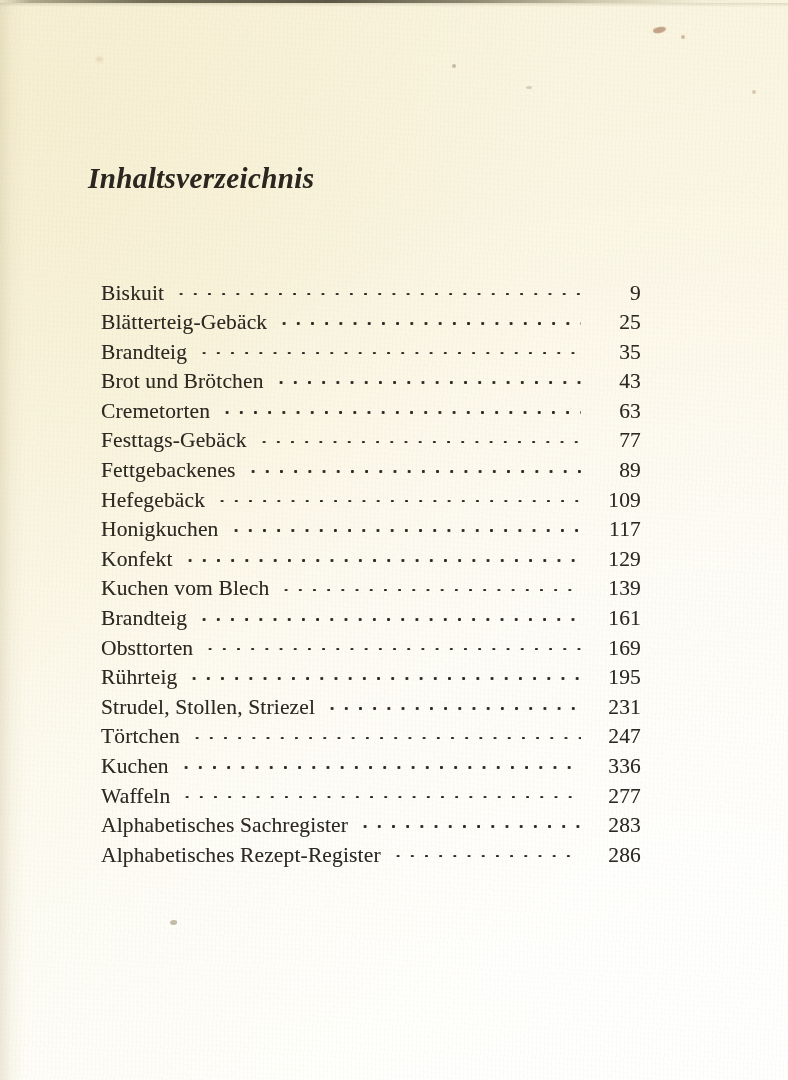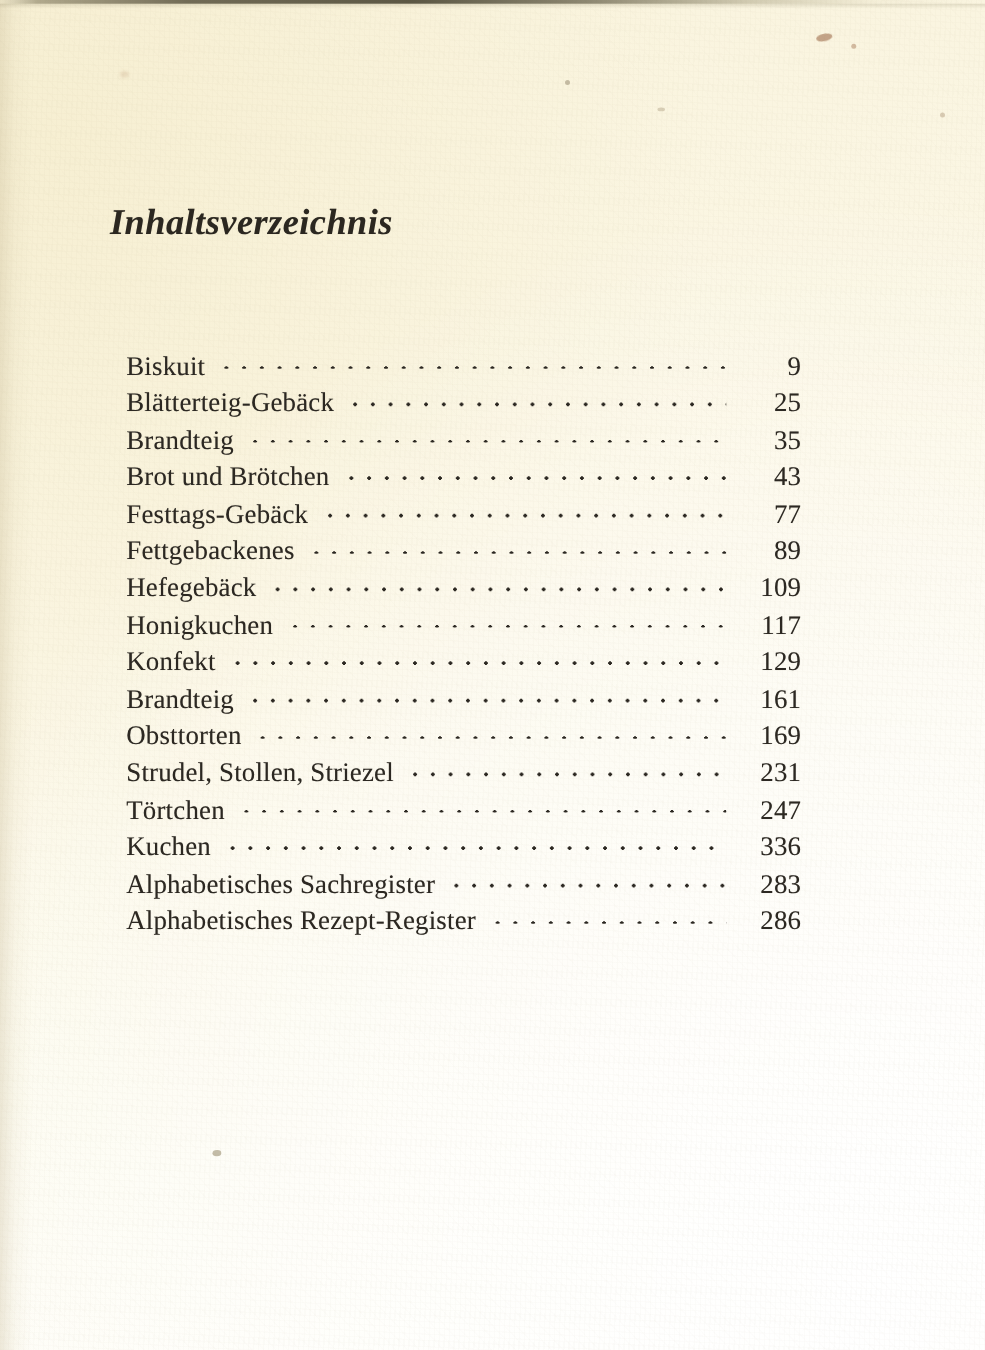--- a/index.html
+++ b/index.html
@@ -186,20 +186,25 @@
         <span class="toc-label">Brandteig</span>
         <span class="toc-leader"></span>
         <span class="toc-page">35</span>
       </div>
       <div class="toc-row">
         <span class="toc-label">Brot und Brötchen</span>
         <span class="toc-leader"></span>
         <span class="toc-page">43</span>
       </div>
       <div class="toc-row">
+        <span class="toc-label">Cremetorten</span>
+        <span class="toc-leader"></span>
+        <span class="toc-page">63</span>
+      </div>
+      <div class="toc-row">
         <span class="toc-label">Festtags-Gebäck</span>
         <span class="toc-leader"></span>
         <span class="toc-page">77</span>
       </div>
       <div class="toc-row">
         <span class="toc-label">Fettgebackenes</span>
         <span class="toc-leader"></span>
         <span class="toc-page">89</span>
       </div>
       <div class="toc-row">
@@ -211,45 +216,60 @@
         <span class="toc-label">Honigkuchen</span>
         <span class="toc-leader"></span>
         <span class="toc-page">117</span>
       </div>
       <div class="toc-row">
         <span class="toc-label">Konfekt</span>
         <span class="toc-leader"></span>
         <span class="toc-page">129</span>
       </div>
       <div class="toc-row">
+        <span class="toc-label">Kuchen vom Blech</span>
+        <span class="toc-leader"></span>
+        <span class="toc-page">139</span>
+      </div>
+      <div class="toc-row">
         <span class="toc-label">Brandteig</span>
         <span class="toc-leader"></span>
         <span class="toc-page">161</span>
       </div>
       <div class="toc-row">
         <span class="toc-label">Obsttorten</span>
         <span class="toc-leader"></span>
         <span class="toc-page">169</span>
       </div>
       <div class="toc-row">
+        <span class="toc-label">Rührteig</span>
+        <span class="toc-leader"></span>
+        <span class="toc-page">195</span>
+      </div>
+      <div class="toc-row">
         <span class="toc-label">Strudel, Stollen, Striezel</span>
         <span class="toc-leader"></span>
         <span class="toc-page">231</span>
       </div>
       <div class="toc-row">
         <span class="toc-label">Törtchen</span>
         <span class="toc-leader"></span>
         <span class="toc-page">247</span>
       </div>
       <div class="toc-row">
         <span class="toc-label">Kuchen</span>
         <span class="toc-leader"></span>
         <span class="toc-page">336</span>
       </div>
       <div class="toc-row">
+        <span class="toc-label">Waffeln</span>
+        <span class="toc-leader"></span>
+        <span class="toc-page">277</span>
+      </div>
+      <div class="toc-row">
         <span class="toc-label">Alphabetisches Sachregister</span>
         <span class="toc-leader"></span>
         <span class="toc-page">283</span>
       </div>
       <div class="toc-row">
         <span class="toc-label">Alphabetisches Rezept-Register</span>
         <span class="toc-leader"></span>
         <span class="toc-page">286</span>
       </div>
     </div>

